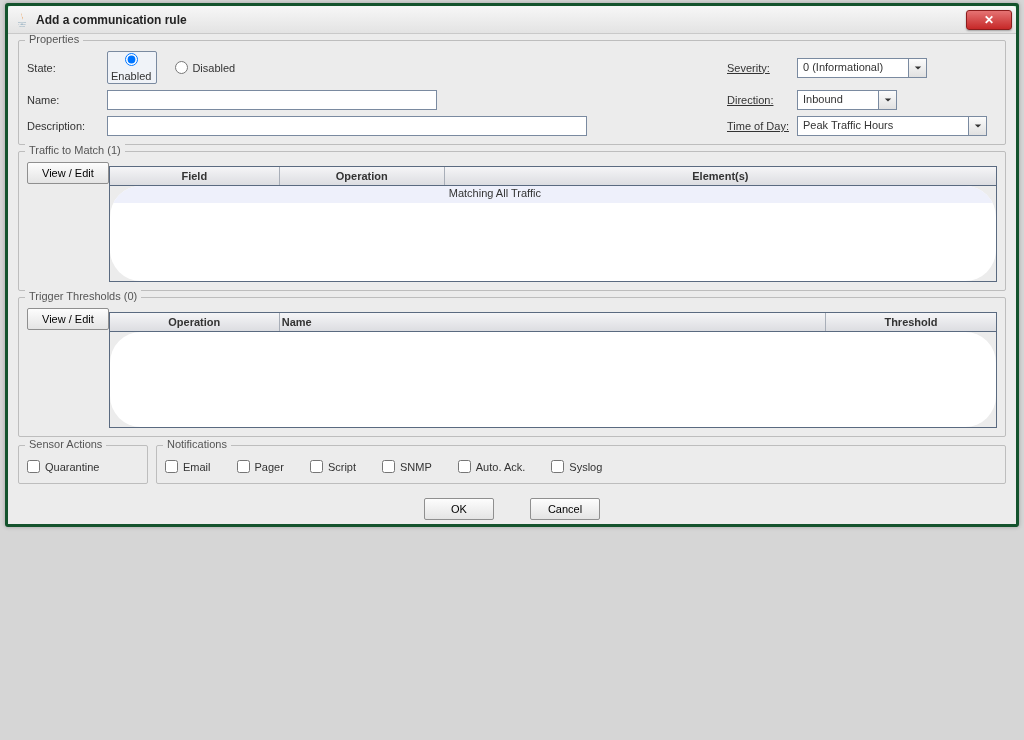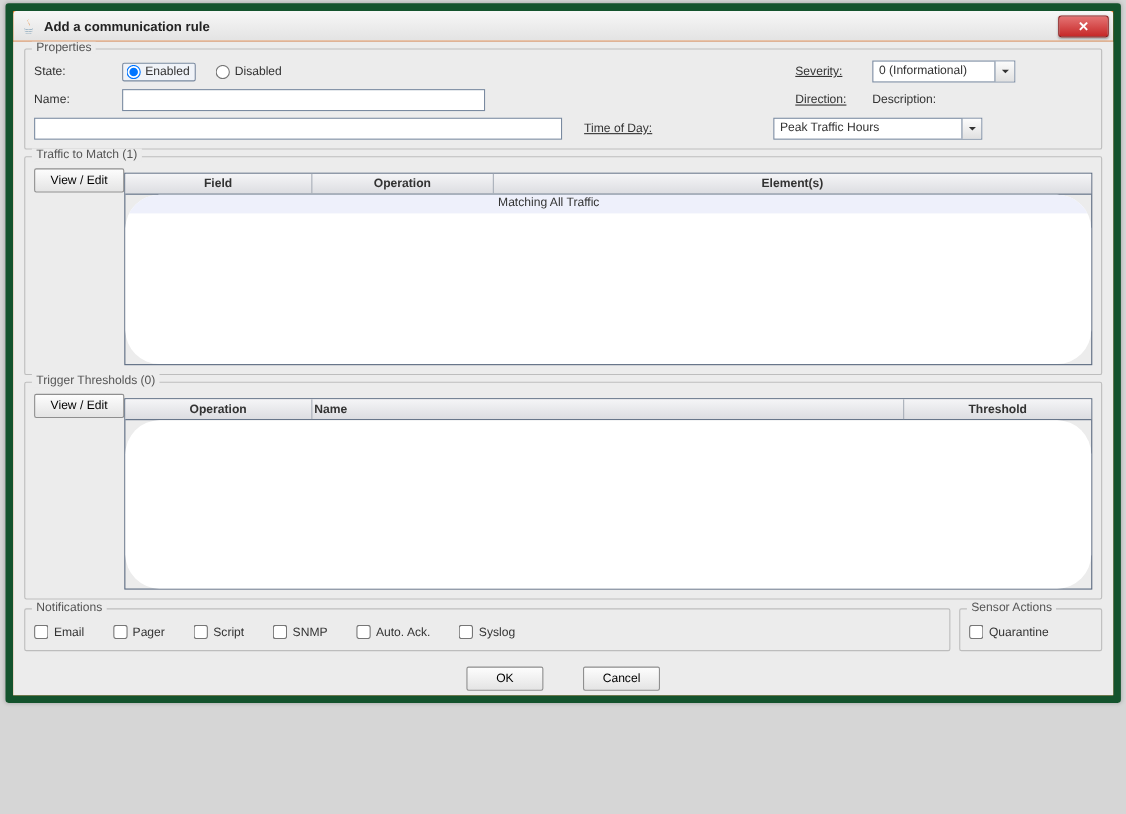--- a/index.html
+++ b/index.html
@@ -13,23 +13,23 @@
     height: 740px;
     overflow: hidden;
     position: relative;
   }
   
   .backdrop {
     position:absolute; inset:0;
     background:#d6d6d6;
   }
   .window {
-    position:absolute; left:5px; top:3px; width:1014px; height:636px;
-    background:#f97316;
-    border:7px solid #14532d;
+    position:absolute; left:5px; top:3px; width:1014px; height:524px;
+    background:#86efac;
+    border:3px solid #14532d;
     border-radius:3px;
     box-shadow: 0 0 4px rgba(0,0,0,0.25);
     display:flex; flex-direction:column;
   }
   
   .titlebar {
     height:28px;
     background: linear-gradient(#f7f7f7,#e3e3e3);
     border-bottom:1px solid #c9c9c9;
     display:flex; align-items:center;
@@ -91,20 +91,21 @@
   .props .label { color:#333; }
   .props .right-label { text-align:left; padding-left:20px;text-decoration:underline; }
 
   .radio-wrap { display:flex; align-items:center; gap:18px; }
   .radio-item { display:flex; align-items:center; gap:4px; }
   .radio-item.sel {
     border:1px solid #7a8aa0;
     background:#f0f3f8;
     border-radius:2px;
     padding:1px 5px 1px 3px;
+    flex-direction:column;
   }
   .radio-item input { margin:0; }
 
   input[type=text].field {
     height:20px;
     border:1px solid #7a8aa0;
     background:#fff;
     padding:1px 4px;
     font: inherit;
     outline:none;
@@ -268,20 +269,30 @@
               </svg>
           </div>
         </div>
 
         <div class="label">Name:</div>
         <div>
           <input type="text" class="field name-input" value="" style="">
         </div>
         <div></div>
         <div class="label right-label">Direction:</div>
+        <div>
+          <div class="select sel-direction">
+            <div class="sel-text">Inbound</div>
+            <div class="sel-arrow">
+              <svg class="chev" viewBox="0 0 10 10">
+                  <path d="M1 3 L5 7 L9 3 Z" fill="#333"></path>
+                </svg>
+            </div>
+          </div>
+        </div>
 
         <div class="label">Description:</div>
         <div style="grid-column: span 2;">
           <input type="text" class="field desc-input" value="" style="">
         </div>
         <div class="label right-label">Time of Day:</div>
         <div>
           <div class="select sel-tod">
             <div class="sel-text">Peak Traffic Hours</div>
             <div class="sel-arrow">
@@ -325,56 +336,56 @@
         <div class="tbl-head">
           <div class="th c1">Operation</div>
           <div class="th c2">Name</div>
           <div class="th c3">Threshold</div>
         </div>
         <div class="tbl-body tbl-body2" style="flex:1;"></div>
       </div>
     </div>
 
     <div class="bottom-row">
-      <div class="group small nt">
-        <div class="legend">Notifications</div>
-        <div class="chk-row">
-          <label class="chk-item">
-            <input type="checkbox" style="">
-            <span>Email</span>
-          </label>
-          <label class="chk-item">
-            <input type="checkbox" style="">
-            <span>Pager</span>
-          </label>
-          <label class="chk-item">
-            <input type="checkbox" style="">
-            <span>Script</span>
-          </label>
-          <label class="chk-item">
-            <input type="checkbox" style="">
-            <span>SNMP</span>
-          </label>
-          <label class="chk-item">
-            <input type="checkbox" style="">
-            <span>Auto. Ack.</span>
-          </label>
-          <label class="chk-item">
-            <input type="checkbox" style="">
-            <span>Syslog</span>
-          </label>
-        </div>
-      </div>
       <div class="group small sa">
         <div class="legend">Sensor Actions</div>
         <label class="chk-item">
           <input type="checkbox" style="">
           <span>Quarantine</span>
         </label>
       </div>
+      <div class="group small nt">
+        <div class="legend">Notifications</div>
+        <div class="chk-row">
+          <label class="chk-item">
+            <input type="checkbox" style="">
+            <span>Email</span>
+          </label>
+          <label class="chk-item">
+            <input type="checkbox" style="">
+            <span>Pager</span>
+          </label>
+          <label class="chk-item">
+            <input type="checkbox" style="">
+            <span>Script</span>
+          </label>
+          <label class="chk-item">
+            <input type="checkbox" style="">
+            <span>SNMP</span>
+          </label>
+          <label class="chk-item">
+            <input type="checkbox" style="">
+            <span>Auto. Ack.</span>
+          </label>
+          <label class="chk-item">
+            <input type="checkbox" style="">
+            <span>Syslog</span>
+          </label>
+        </div>
+      </div>
     </div>
 
     <div class="dlg-buttons">
       <button class="btn">OK</button>
       <button class="btn">Cancel</button>
     </div>
 
   </div>
 </div>
 

